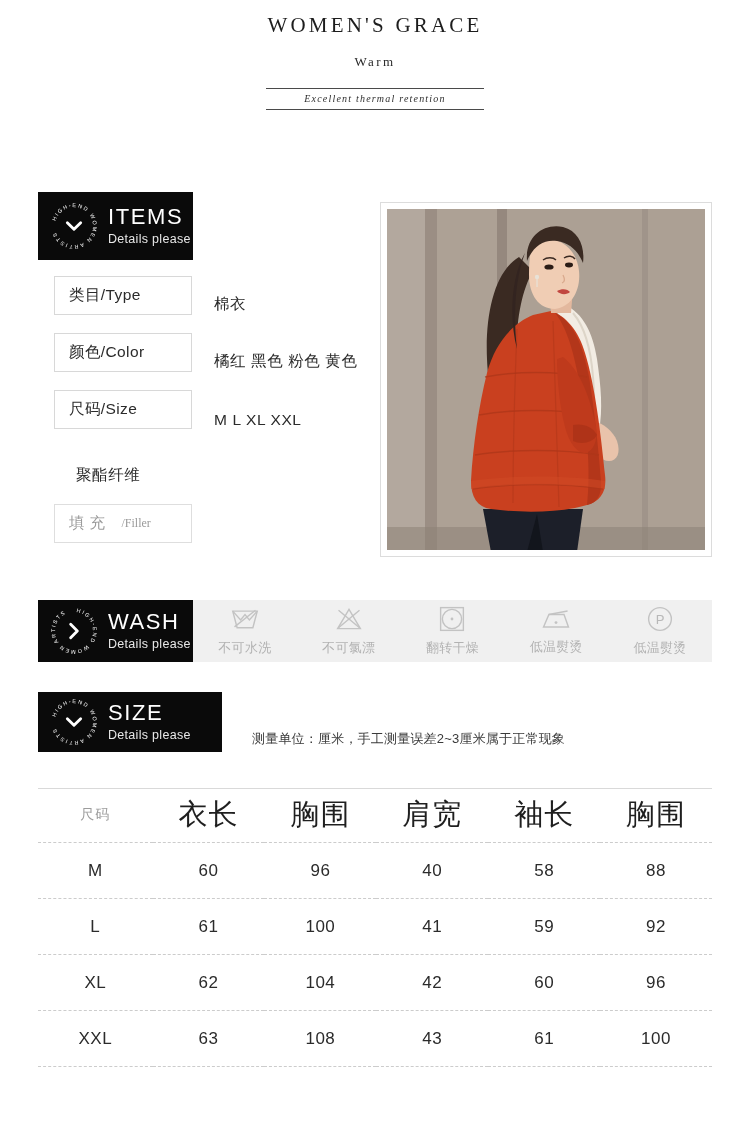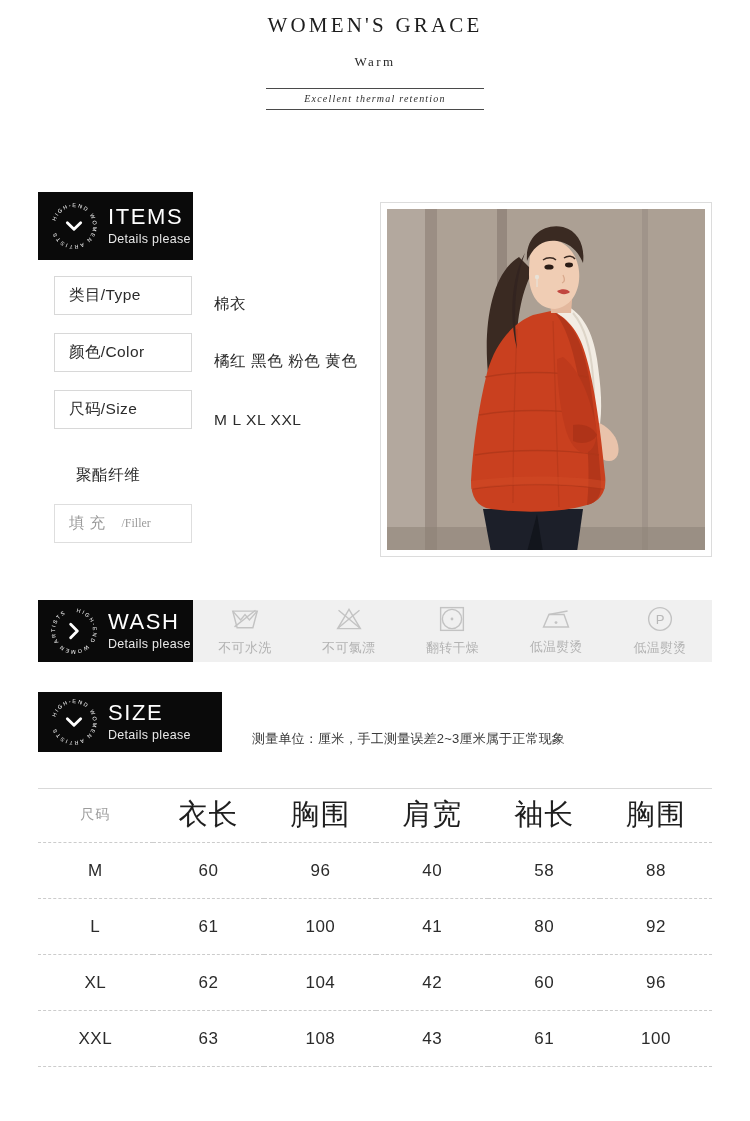--- a/index.html
+++ b/index.html
@@ -526,21 +526,21 @@
       <td>96</td>
       <td>40</td>
       <td>58</td>
       <td>88</td>
     </tr>
     <tr>
       <td>L</td>
       <td>61</td>
       <td>100</td>
       <td>41</td>
-      <td>80</td>
+      <td>59</td>
       <td>92</td>
     </tr>
     <tr>
       <td>XL</td>
       <td>62</td>
       <td>104</td>
       <td>42</td>
       <td>60</td>
       <td>96</td>
     </tr>

